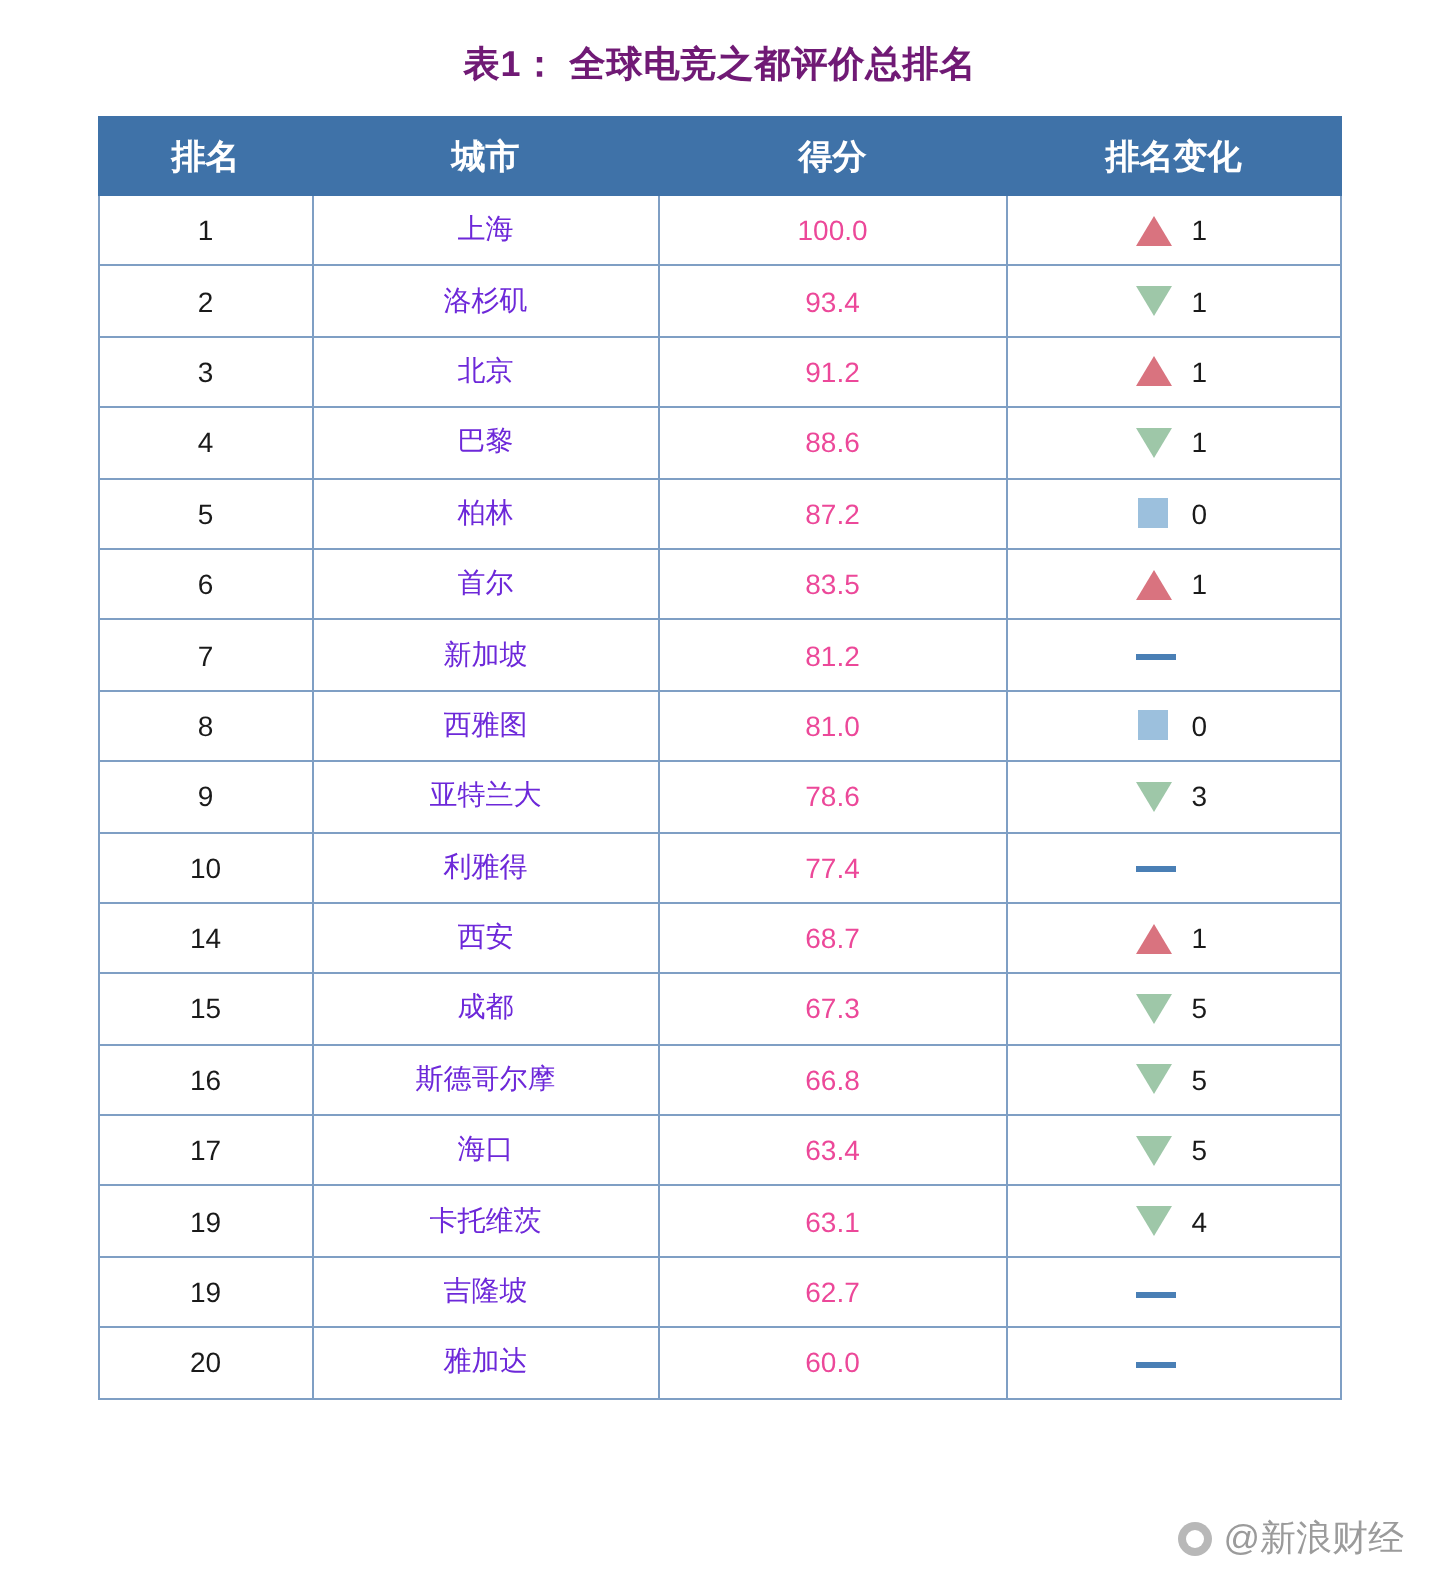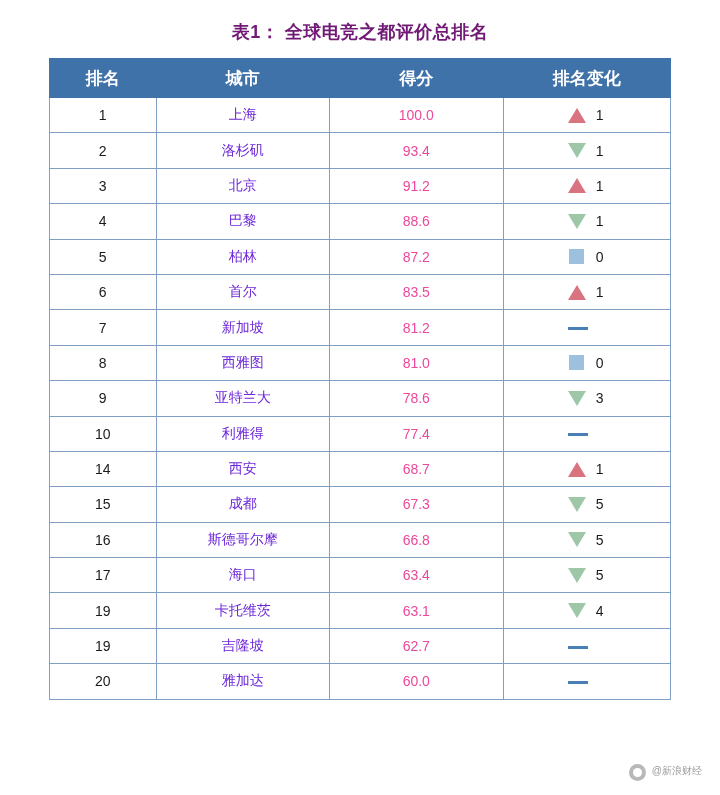--- a/index.html
+++ b/index.html
@@ -111,23 +111,24 @@
     font-size: 14px;
     color: #1a1a1a;
     min-width: 10px;
     text-align: left;
   }
   .watermark {
     position: absolute;
     right: 18px;
     bottom: 14px;
     display: flex;
+    align-items: center;
     gap: 6px;
     color: #9b9b9b;
-    font-size: 10px;
+    font-size: 18px;
   }
   .weibo-eye {
     width: 17px;
     height: 17px;
     border-radius: 50%;
     background: #b8b8b8;
     position: relative;
     display: inline-block;
   }
   .weibo-eye:after {

